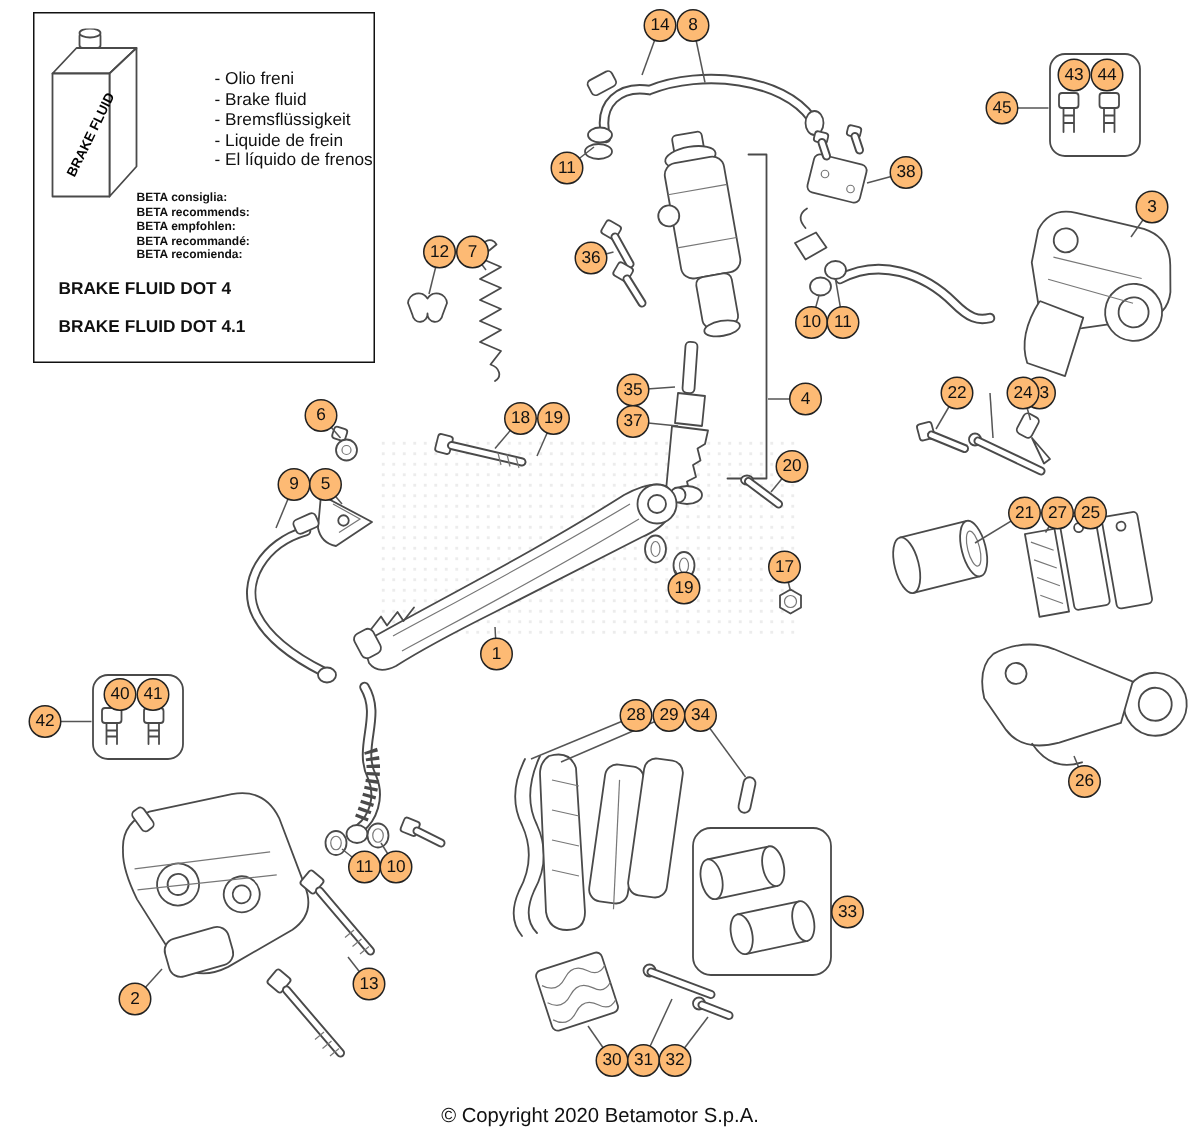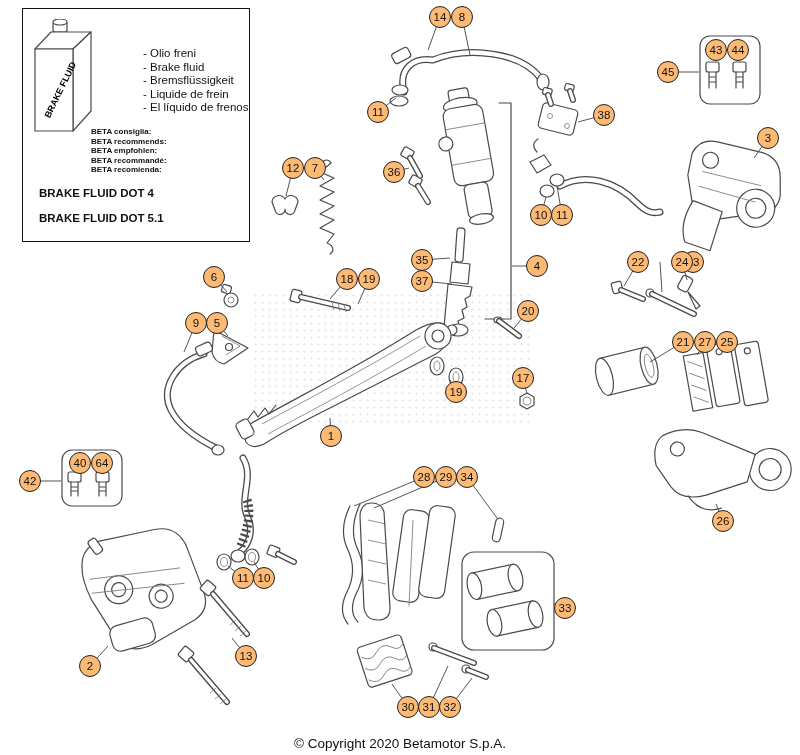--- a/index.html
+++ b/index.html
@@ -365,21 +365,21 @@
       <div>- El líquido de frenos</div>
     </div>
     <div class="recommends">
       <div>BETA consiglia:</div>
       <div>BETA recommends:</div>
       <div>BETA empfohlen:</div>
       <div>BETA recommandé:</div>
       <div>BETA recomienda:</div>
     </div>
     <div class="dot-line dot4">BRAKE FLUID DOT 4</div>
-    <div class="dot-line dot51">BRAKE FLUID DOT 5.1</div>
+    <div class="dot-line dot51">BRAKE FLUID DOT 4.1</div>
   </div>
 
   <div>
       <div class="callout" style="left: 440px; top: 17px;">14</div>
       <div class="callout" style="left: 462px; top: 17px;">8</div>
       <div class="callout" style="left: 716px; top: 50px;">43</div>
       <div class="callout" style="left: 738px; top: 50px;">44</div>
       <div class="callout" style="left: 668px; top: 72px;">45</div>
       <div class="callout" style="left: 378px; top: 112px;">11</div>
       <div class="callout" style="left: 604px; top: 115px;">38</div>
@@ -401,21 +401,21 @@
       <div class="callout" style="left: 528px; top: 311px;">20</div>
       <div class="callout" style="left: 196px; top: 323px;">9</div>
       <div class="callout" style="left: 217px; top: 323px;">5</div>
       <div class="callout" style="left: 683px; top: 342px;">21</div>
       <div class="callout" style="left: 705px; top: 342px;">27</div>
       <div class="callout" style="left: 727px; top: 342px;">25</div>
       <div class="callout" style="left: 523px; top: 378px;">17</div>
       <div class="callout" style="left: 456px; top: 392px;">19</div>
       <div class="callout" style="left: 331px; top: 436px;">1</div>
       <div class="callout" style="left: 80px; top: 463px;">40</div>
-      <div class="callout" style="left: 102px; top: 463px;">64</div>
+      <div class="callout" style="left: 102px; top: 463px;">41</div>
       <div class="callout" style="left: 30px; top: 481px;">42</div>
       <div class="callout" style="left: 424px; top: 477px;">28</div>
       <div class="callout" style="left: 446px; top: 477px;">29</div>
       <div class="callout" style="left: 467px; top: 477px;">34</div>
       <div class="callout" style="left: 723px; top: 521px;">26</div>
       <div class="callout" style="left: 243px; top: 578px;">11</div>
       <div class="callout" style="left: 264px; top: 578px;">10</div>
       <div class="callout" style="left: 565px; top: 608px;">33</div>
       <div class="callout" style="left: 246px; top: 656px;">13</div>
       <div class="callout" style="left: 90px; top: 666px;">2</div>

